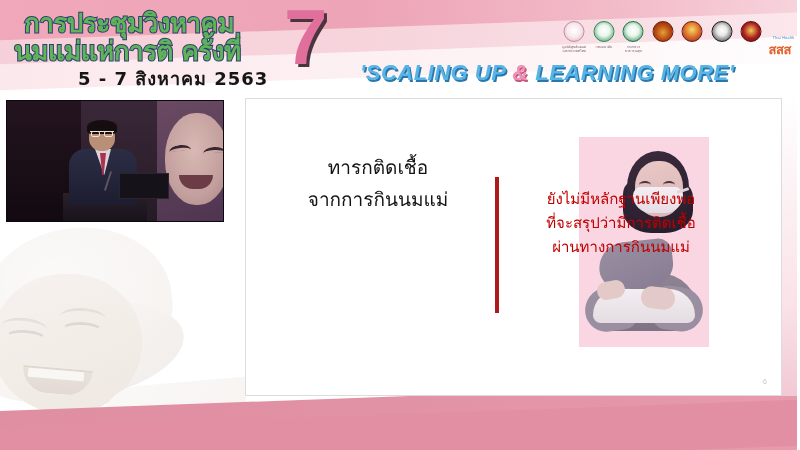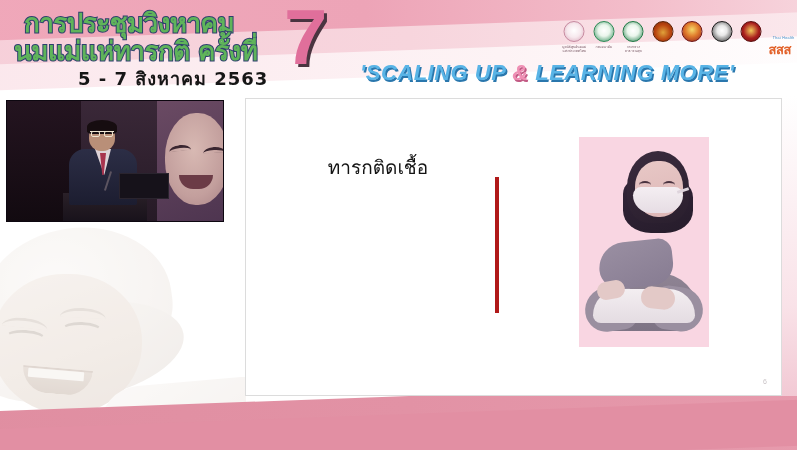--- a/index.html
+++ b/index.html
@@ -348,21 +348,21 @@
   <div class="band-bot2"></div>
   <div class="band-right"></div>
 
   <div class="band-top">
     <div class="band-a"></div>
     <div class="band-b"></div>
     <div class="band-c"></div>
   </div>
 
   <div class="hl hl1">การประชุมวิงหาคม</div>
-  <div class="hl hl2">นมแม่แห่ทารกติ ครั้งที่</div>
+  <div class="hl hl2">นมแม่แห่การติ ครั้งที่</div>
   <div class="hl-date">5 - 7 สิงหาคม 2563</div>
   <div class="big7">7</div>
 
   <div class="slogan"><span>'SCALING UP </span><span class="amp">&amp;</span><span> LEARNING MORE'</span></div>
 
   <div class="logos">
     <div class="logo lg1">
         <div class="disc"></div>
         <div class="cap">มูลนิธิศูนย์นมแม่แห่งประเทศไทย</div>
       </div>
@@ -410,20 +410,21 @@
     <div class="sp-glassL"></div>
     <div class="sp-glassR"></div>
     <div class="sp-laptop"></div>
     <div class="sp-mic"></div>
   </div>
 
   <div class="content">
 
     <div class="qblock">
       <div class="qline">ทารกติดเชื้อ</div>
+      <div class="qline">จากการกินนมแม่</div>
     </div>
 
     <div class="redbar"></div>
 
     <div class="illus">
       <div class="il-hairback"></div>
       <div class="il-leg"></div>
       <div class="il-legL"></div>
       <div class="il-legR"></div>
       <div class="il-torso"></div>
@@ -434,18 +435,23 @@
       <div class="il-mask"></div>
       <div class="il-maskstrap"></div>
       <div class="il-lap"></div>
       <div class="il-baby"></div>
       <div class="il-babyhead"></div>
       <div class="il-arm"></div>
       <div class="il-hand"></div>
       <div class="il-hand2"></div>
     </div>
 
+    <div class="redtext">
+      <div class="rline">ยังไม่มีหลักฐานเพียงพอ</div>
+      <div class="rline">ที่จะสรุปว่ามีการติดเชื้อ</div>
+      <div class="rline">ผ่านทางการกินนมแม่</div>
+    </div>
 
     <div class="pagenum">6</div>
   </div>
 
   <div class="frame-r"></div>
 </div>
 
 </body></html>

